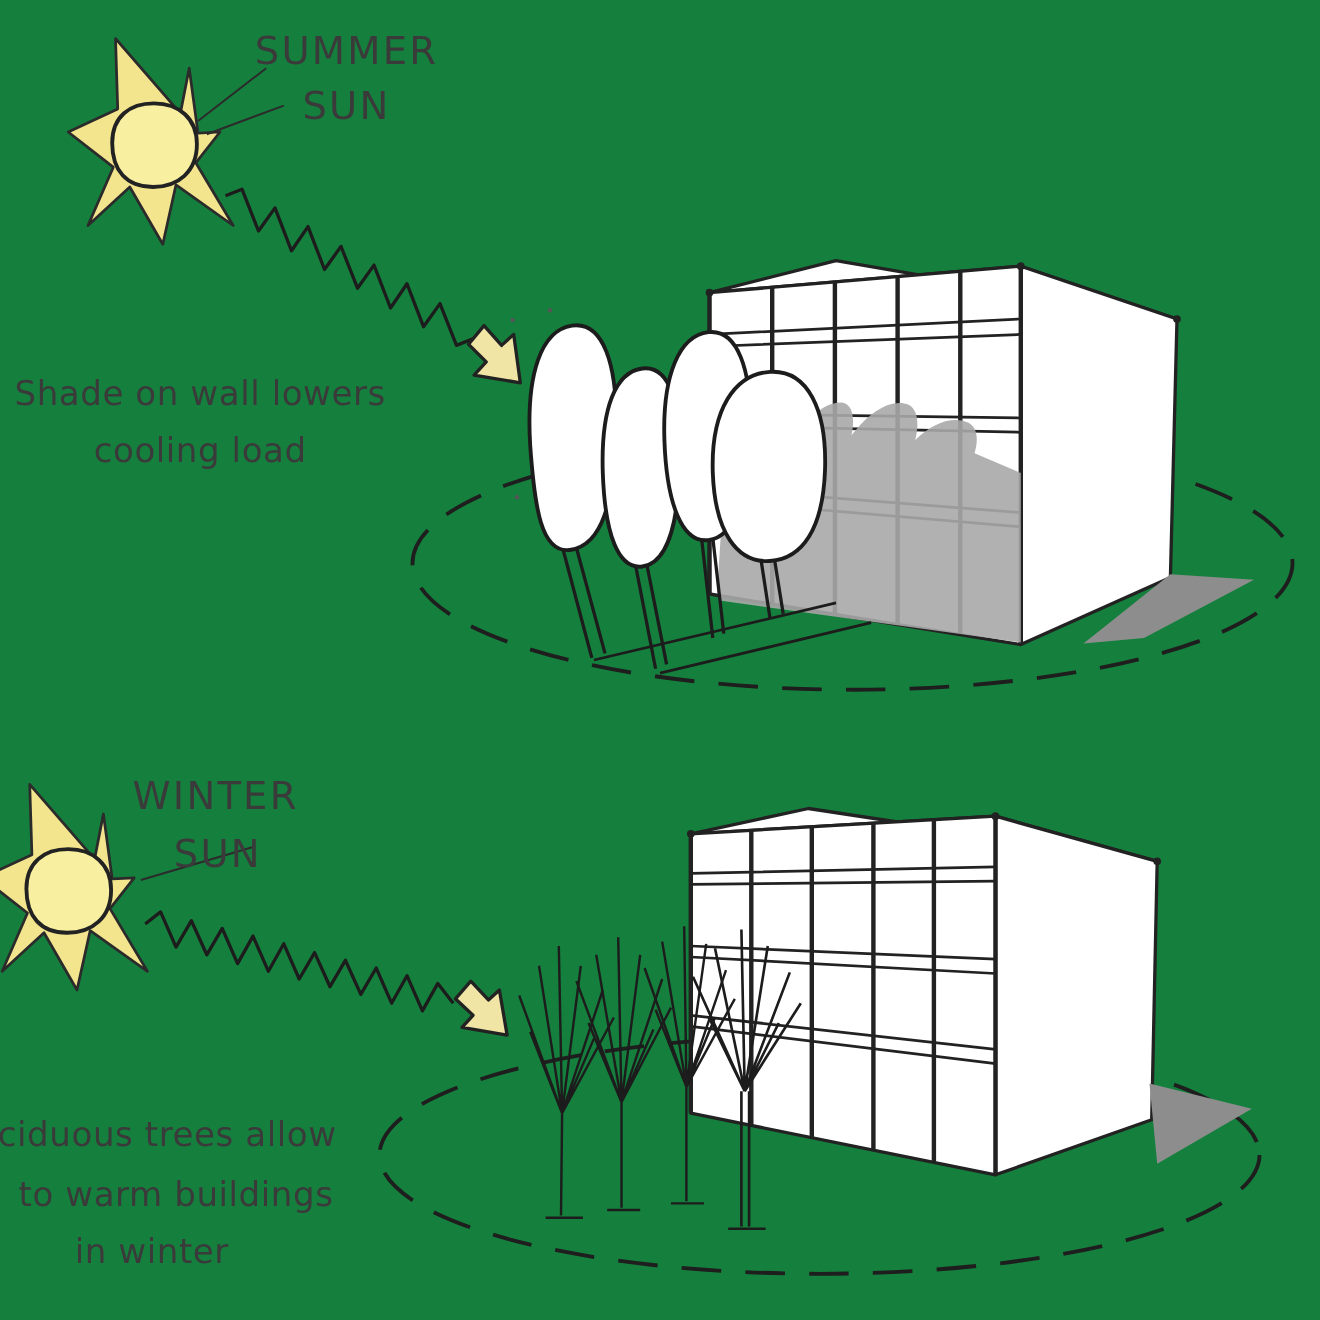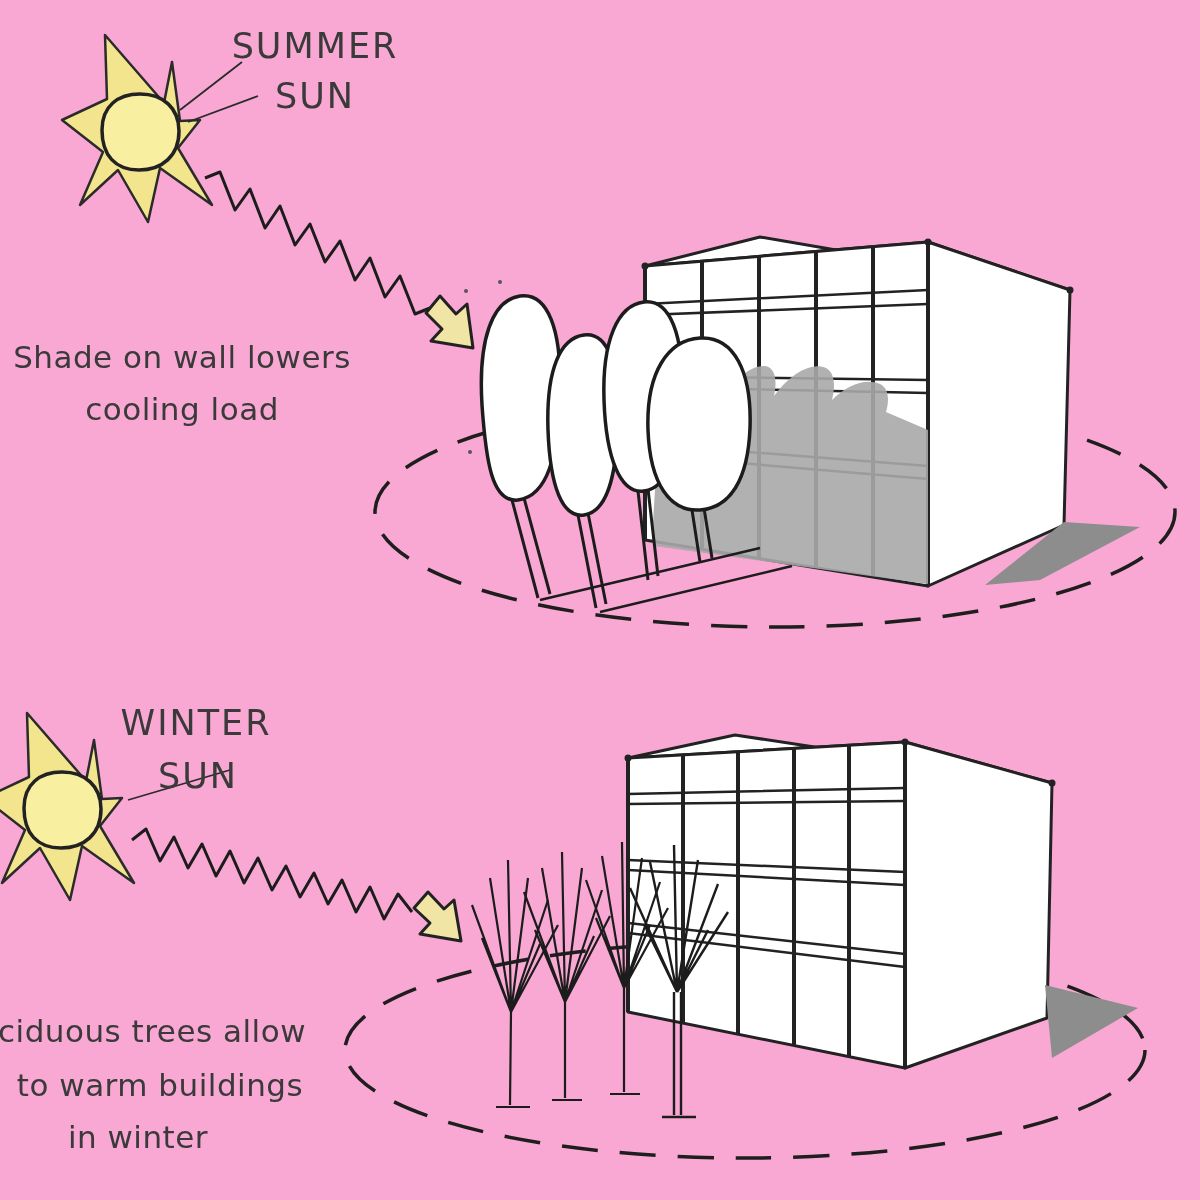--- a/index.html
+++ b/index.html
@@ -1,17 +1,17 @@
 <!DOCTYPE html>
 <html><head>
 <meta charset="utf-8">
 <style>
   html,body{margin:0;padding:0;background:#fff;}
   .stage{
-    width:1200px;height:1200px;position:relative;overflow:hidden;background:#f9a8d4;
+    width:1200px;height:1200px;position:relative;overflow:hidden;background:#15803d;
     font-family:"DejaVu Sans", sans-serif;
   }
   svg{display:block;}
   .label-text{
     font-family:"DejaVu Sans", sans-serif;
     font-size:35px;
     fill:#3a3a3a;
     letter-spacing:2px;
   }
   .caption-text{

